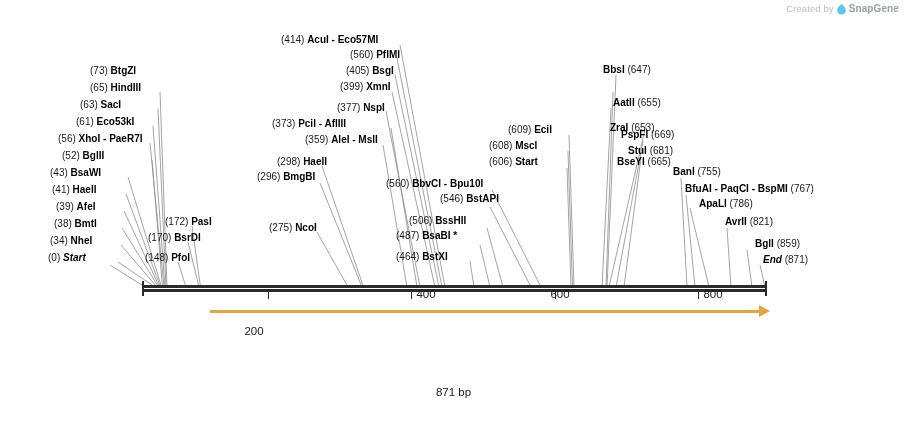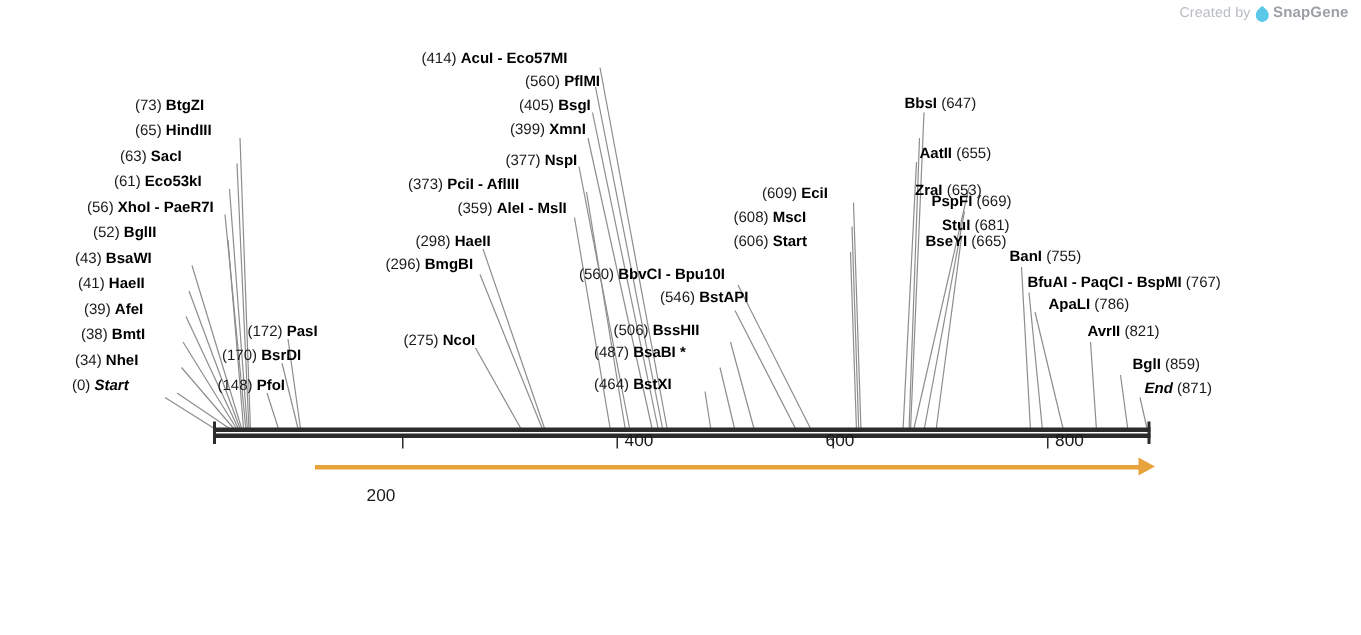--- a/index.html
+++ b/index.html
@@ -452,15 +452,16 @@
   <div class="enz" style="left:755px; top:237px;">
     <span class="nm">BglI</span>
     <span class="pos">(859)</span>
   </div>
   <div class="enz" style="left:763px; top:253px;">
     <span class="nm italic">End</span>
     <span class="pos">(871)</span>
   </div>
 
   <div class="title-block">
+    <div class="plasmid-size">871 bp</div>
   </div>
 
 </div>
 
 </body></html>

